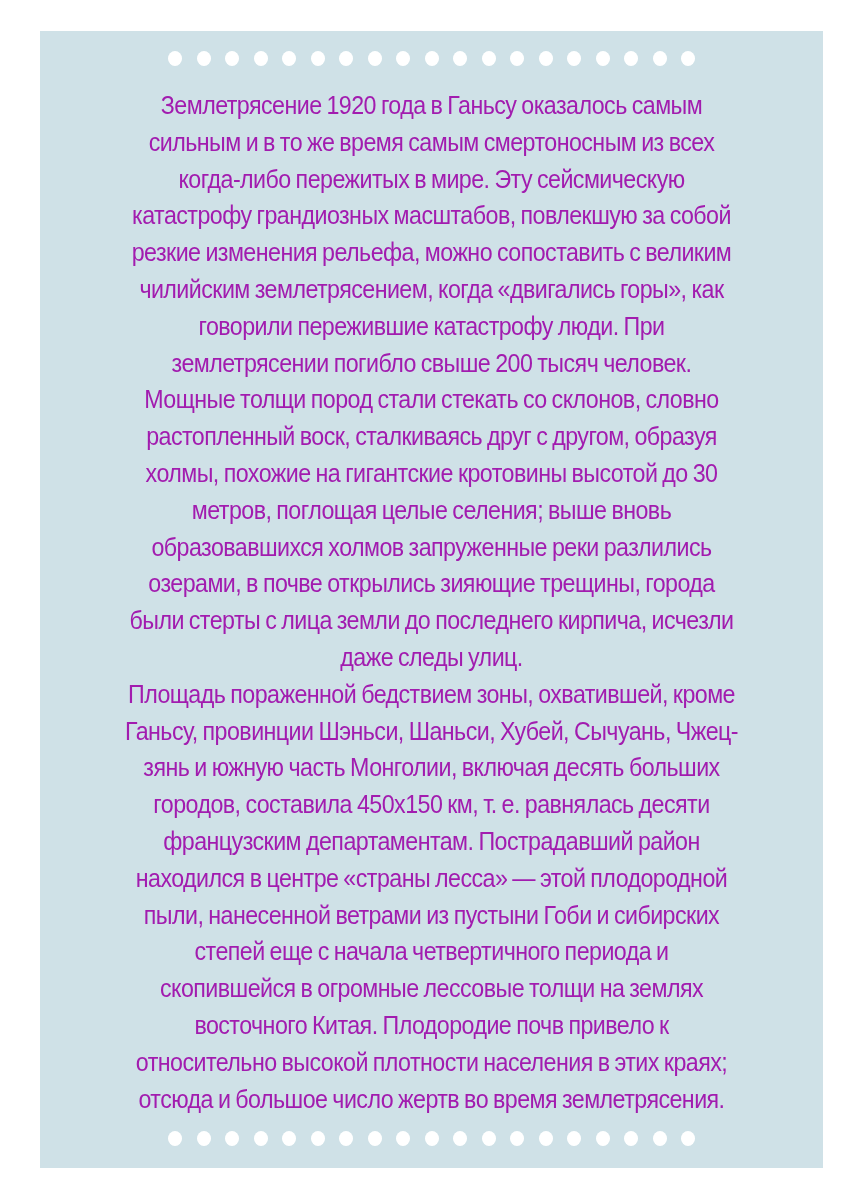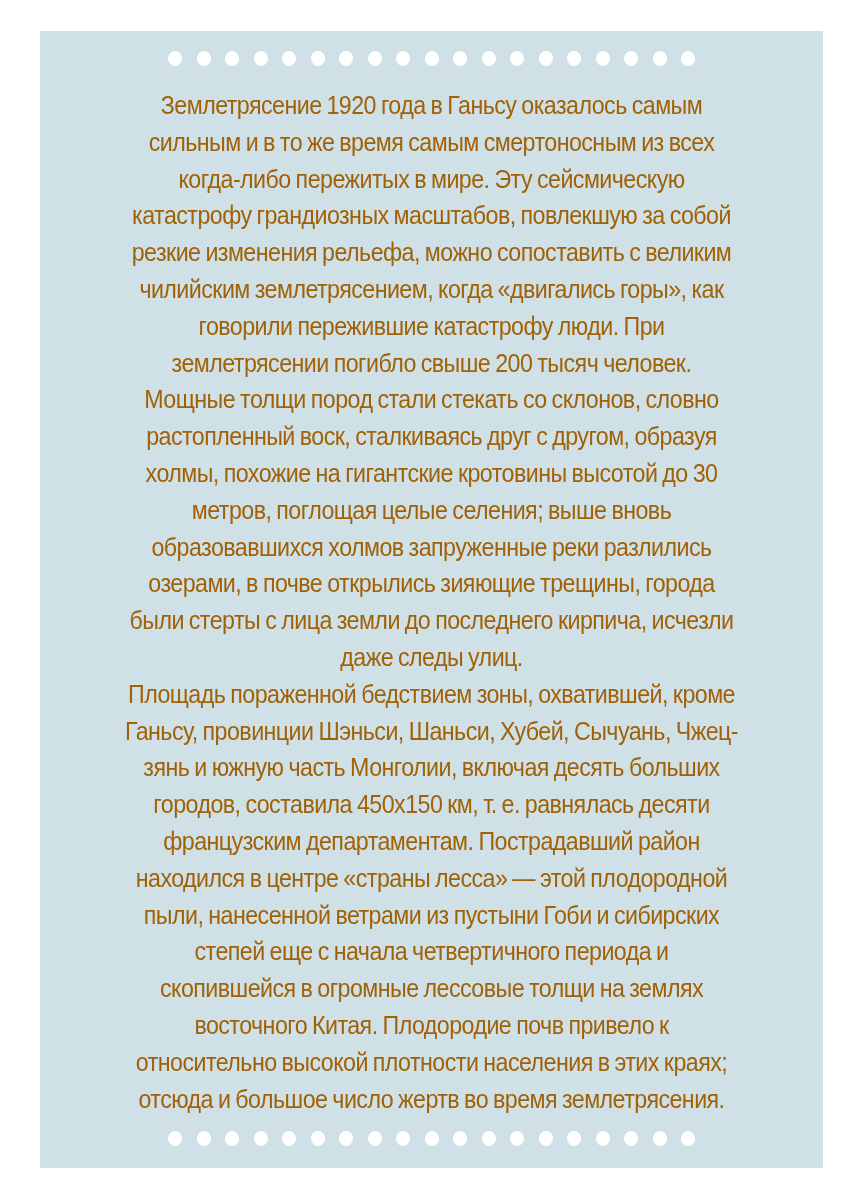--- a/index.html
+++ b/index.html
@@ -38,21 +38,21 @@
       height: 15px;
       border-radius: 50%;
       background: #ffffff;
       flex: 0 0 auto;
     }
     .text-block {
       position: absolute;
       left: 0;
       top: 56px;
       width: 100%;
-      color: #a16207;
+      color: #a21caf;
       text-align: center;
     }
     .line {
       display: block;
       height: 36.8px;
       line-height: 36.8px;
       font-size: 25px;
       font-weight: normal;
       white-space: nowrap;
       letter-spacing: -0.6px;

